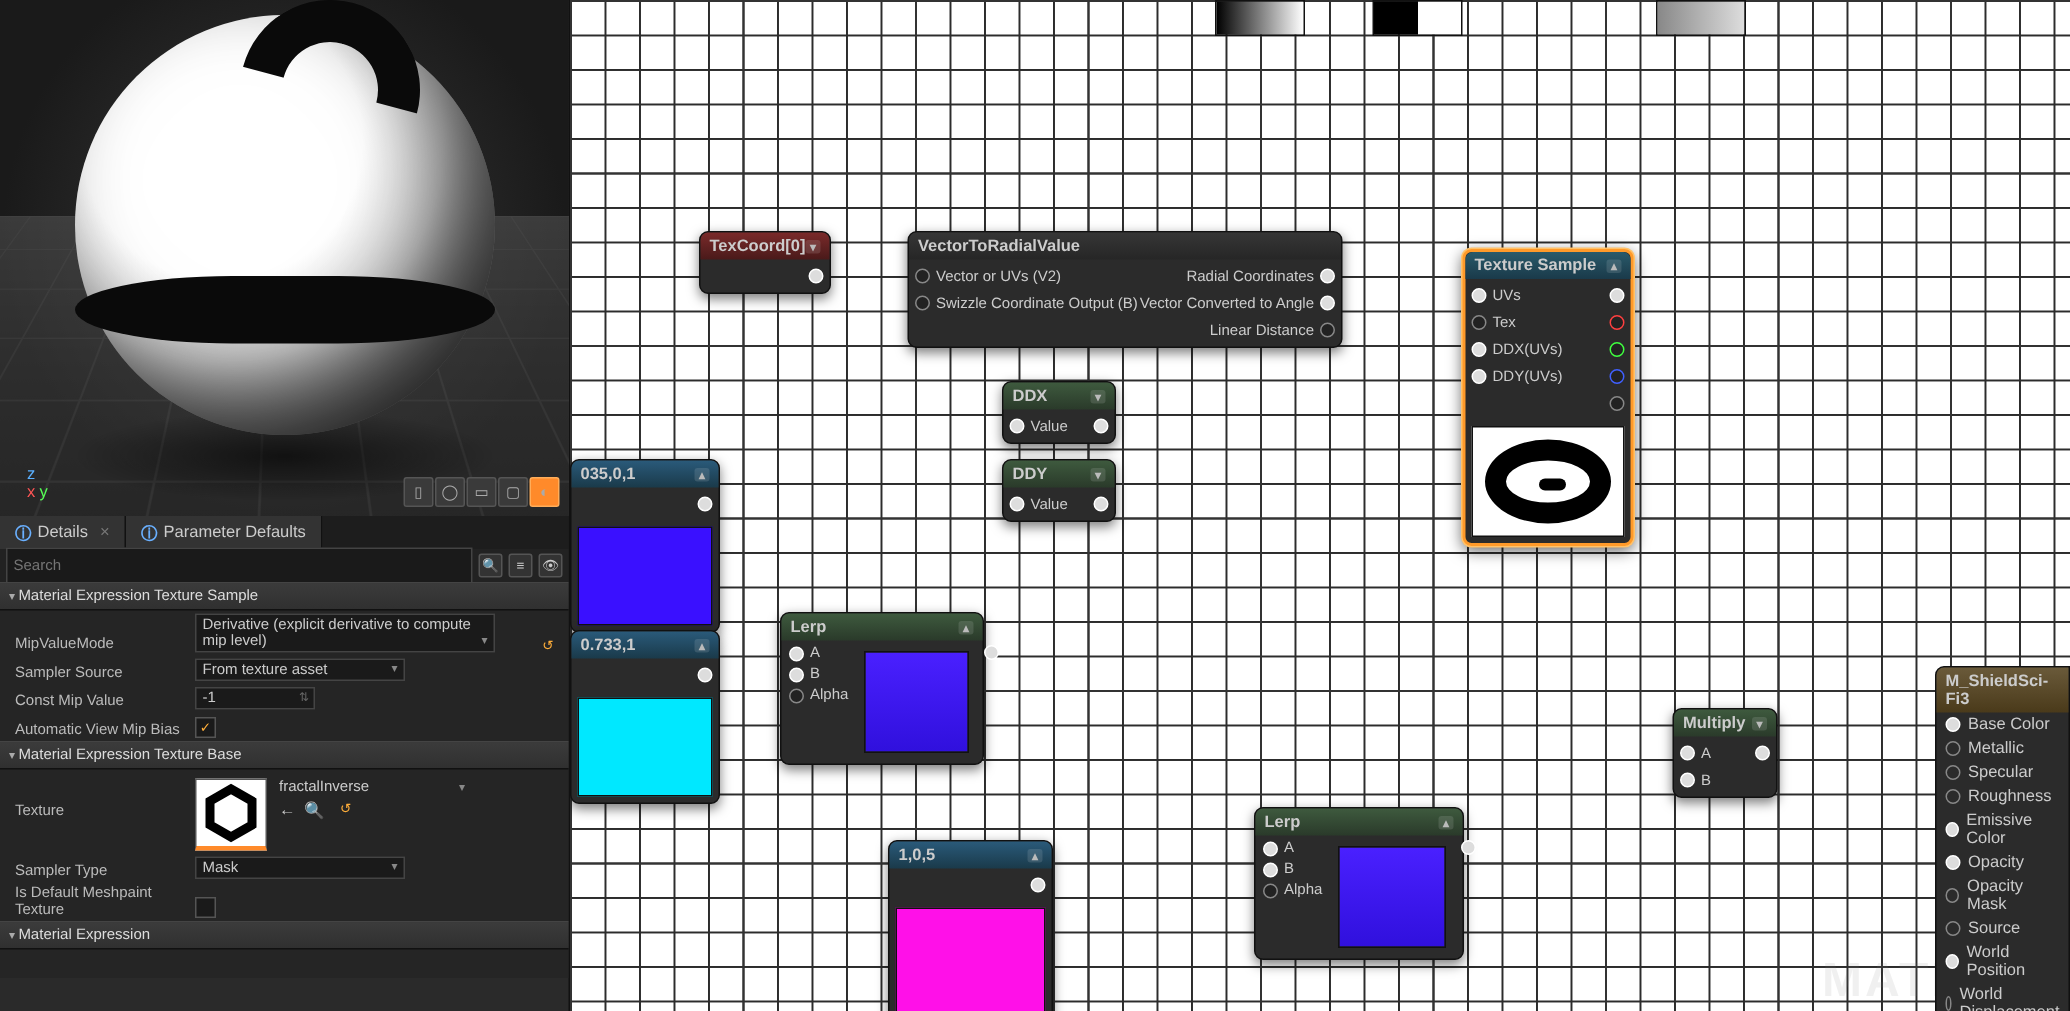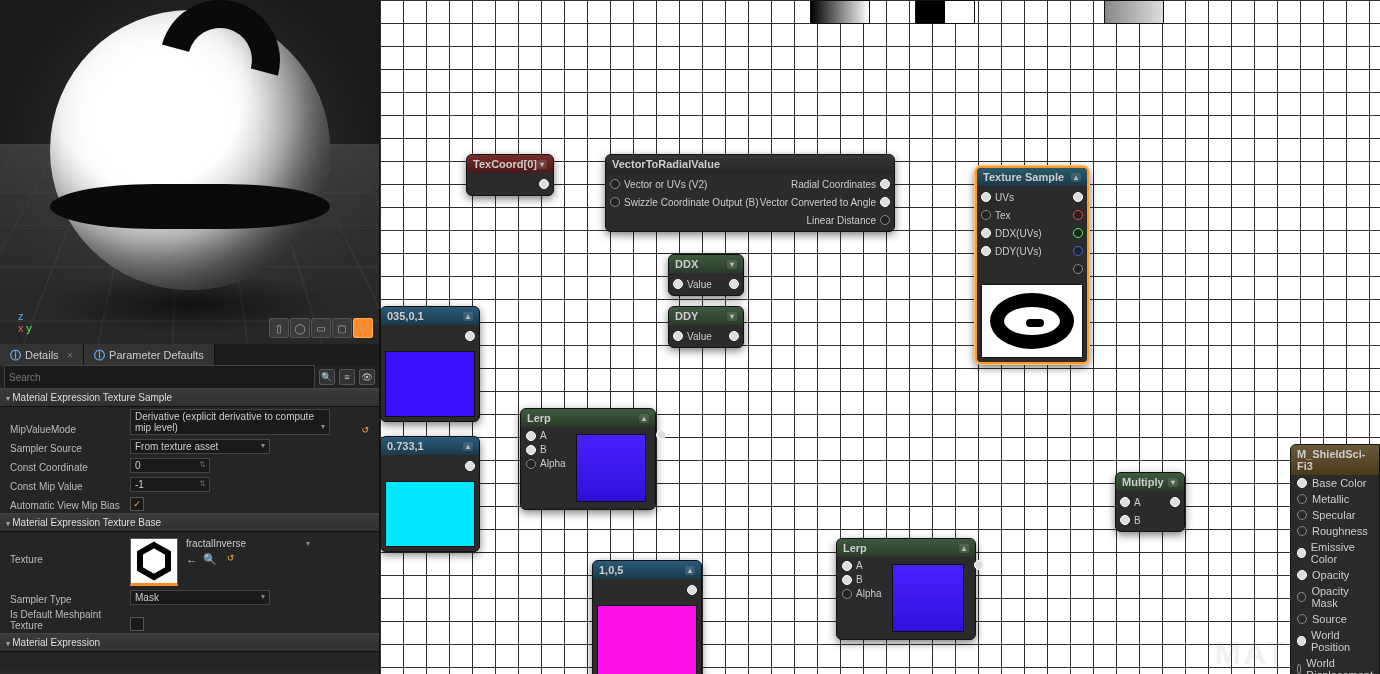--- a/index.html
+++ b/index.html
@@ -142,26 +142,20 @@
           </div>
         <span class="reseticon">↺</span>
       </div>
       <div class="proprow">
         <div class="lbl">Sampler Source</div>
         <div class="val">
             <div class="dd" style="width:92px">From texture asset</div>
           </div>
       </div>
       <div class="proprow">
-        <div class="lbl">Const Coordinate</div>
-        <div class="val">
-            <div class="numfield">0</div>
-          </div>
-      </div>
-      <div class="proprow">
         <div class="lbl">Const Mip Value</div>
         <div class="val">
             <div class="numfield">-1</div>
           </div>
       </div>
       <div class="proprow">
         <div class="lbl">Automatic View Mip Bias</div>
         <div class="val">
             <div class="cbx">✓</div>
           </div>
@@ -371,21 +365,21 @@
           <div class="pinrow">
             <span></span>
             <div class="pin-r">
               <div class="pin f"></div>
             </div>
           </div>
         </div>
       <div class="nprev" style="height:66px;background:#3a10ff"></div>
     </div>
 
-    <div class="node" style="left:0px;top:436px;width:100px">
+    <div class="node" style="left:0px;top:420px;width:100px">
       <div class="nhdr blue">
           <span>0.733,1</span>
           <span class="arr">▴</span>
         </div>
       <div class="pins">
           <div class="pinrow">
             <span></span>
             <div class="pin-r">
               <div class="pin f"></div>
             </div>

